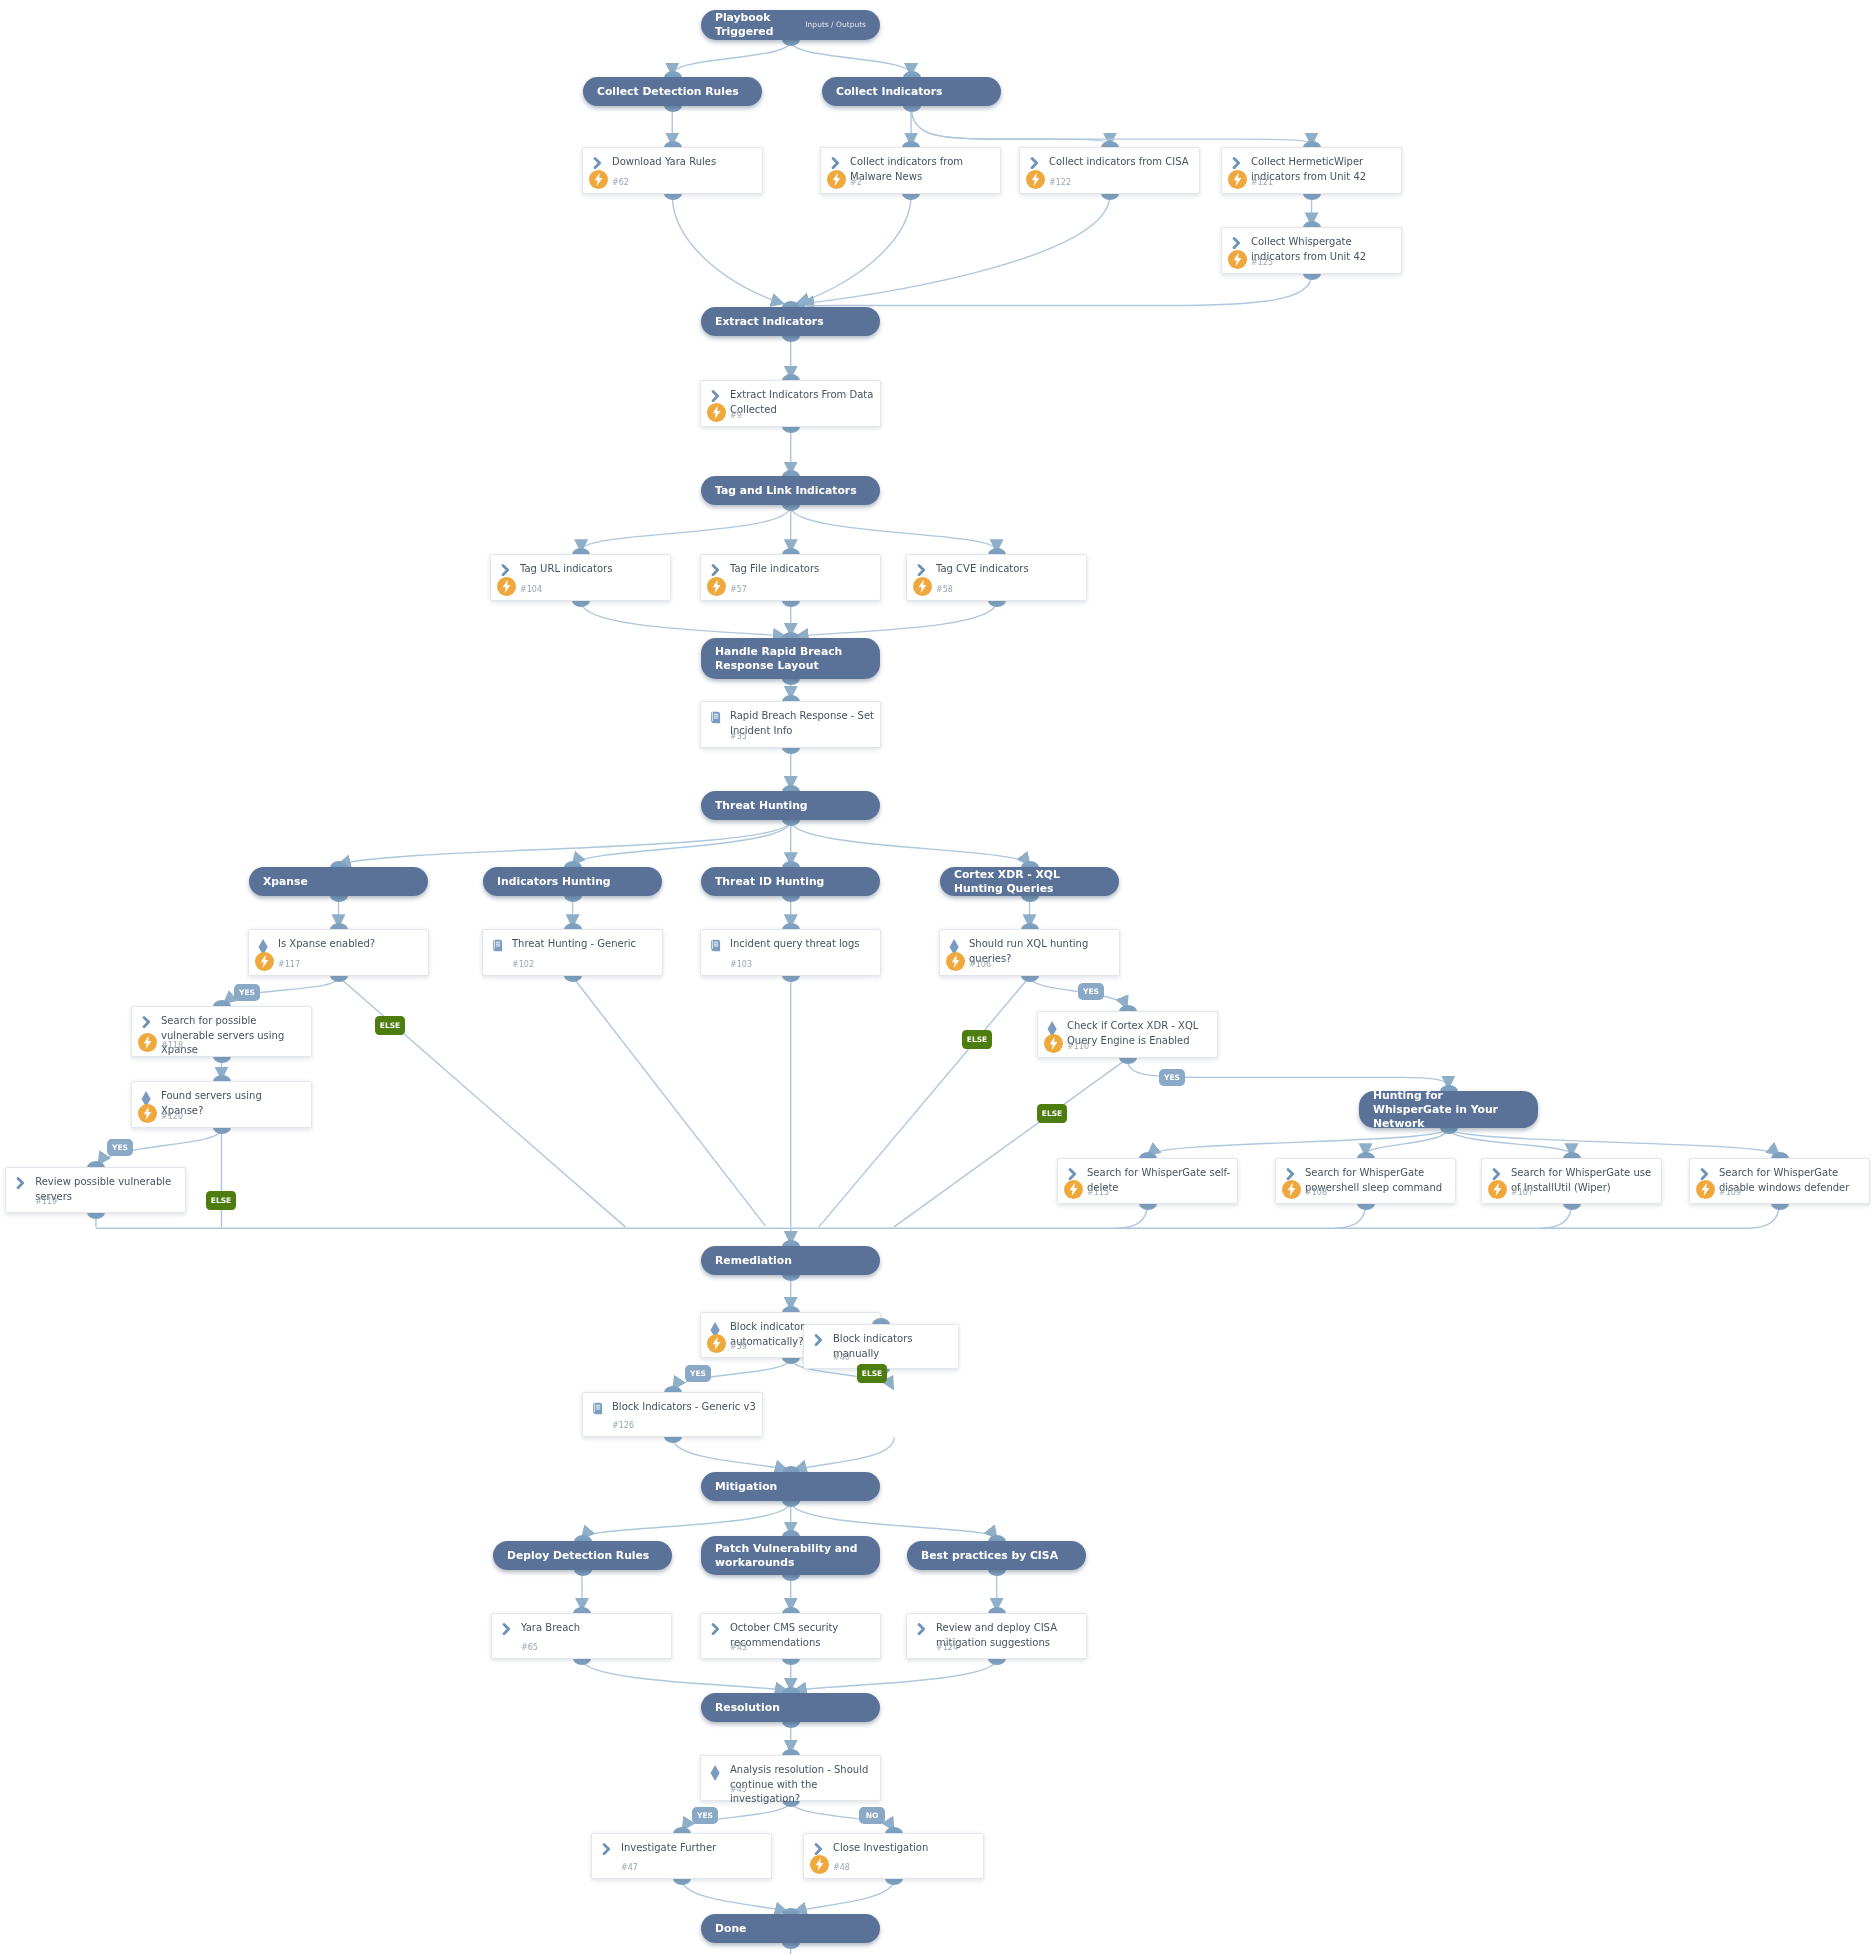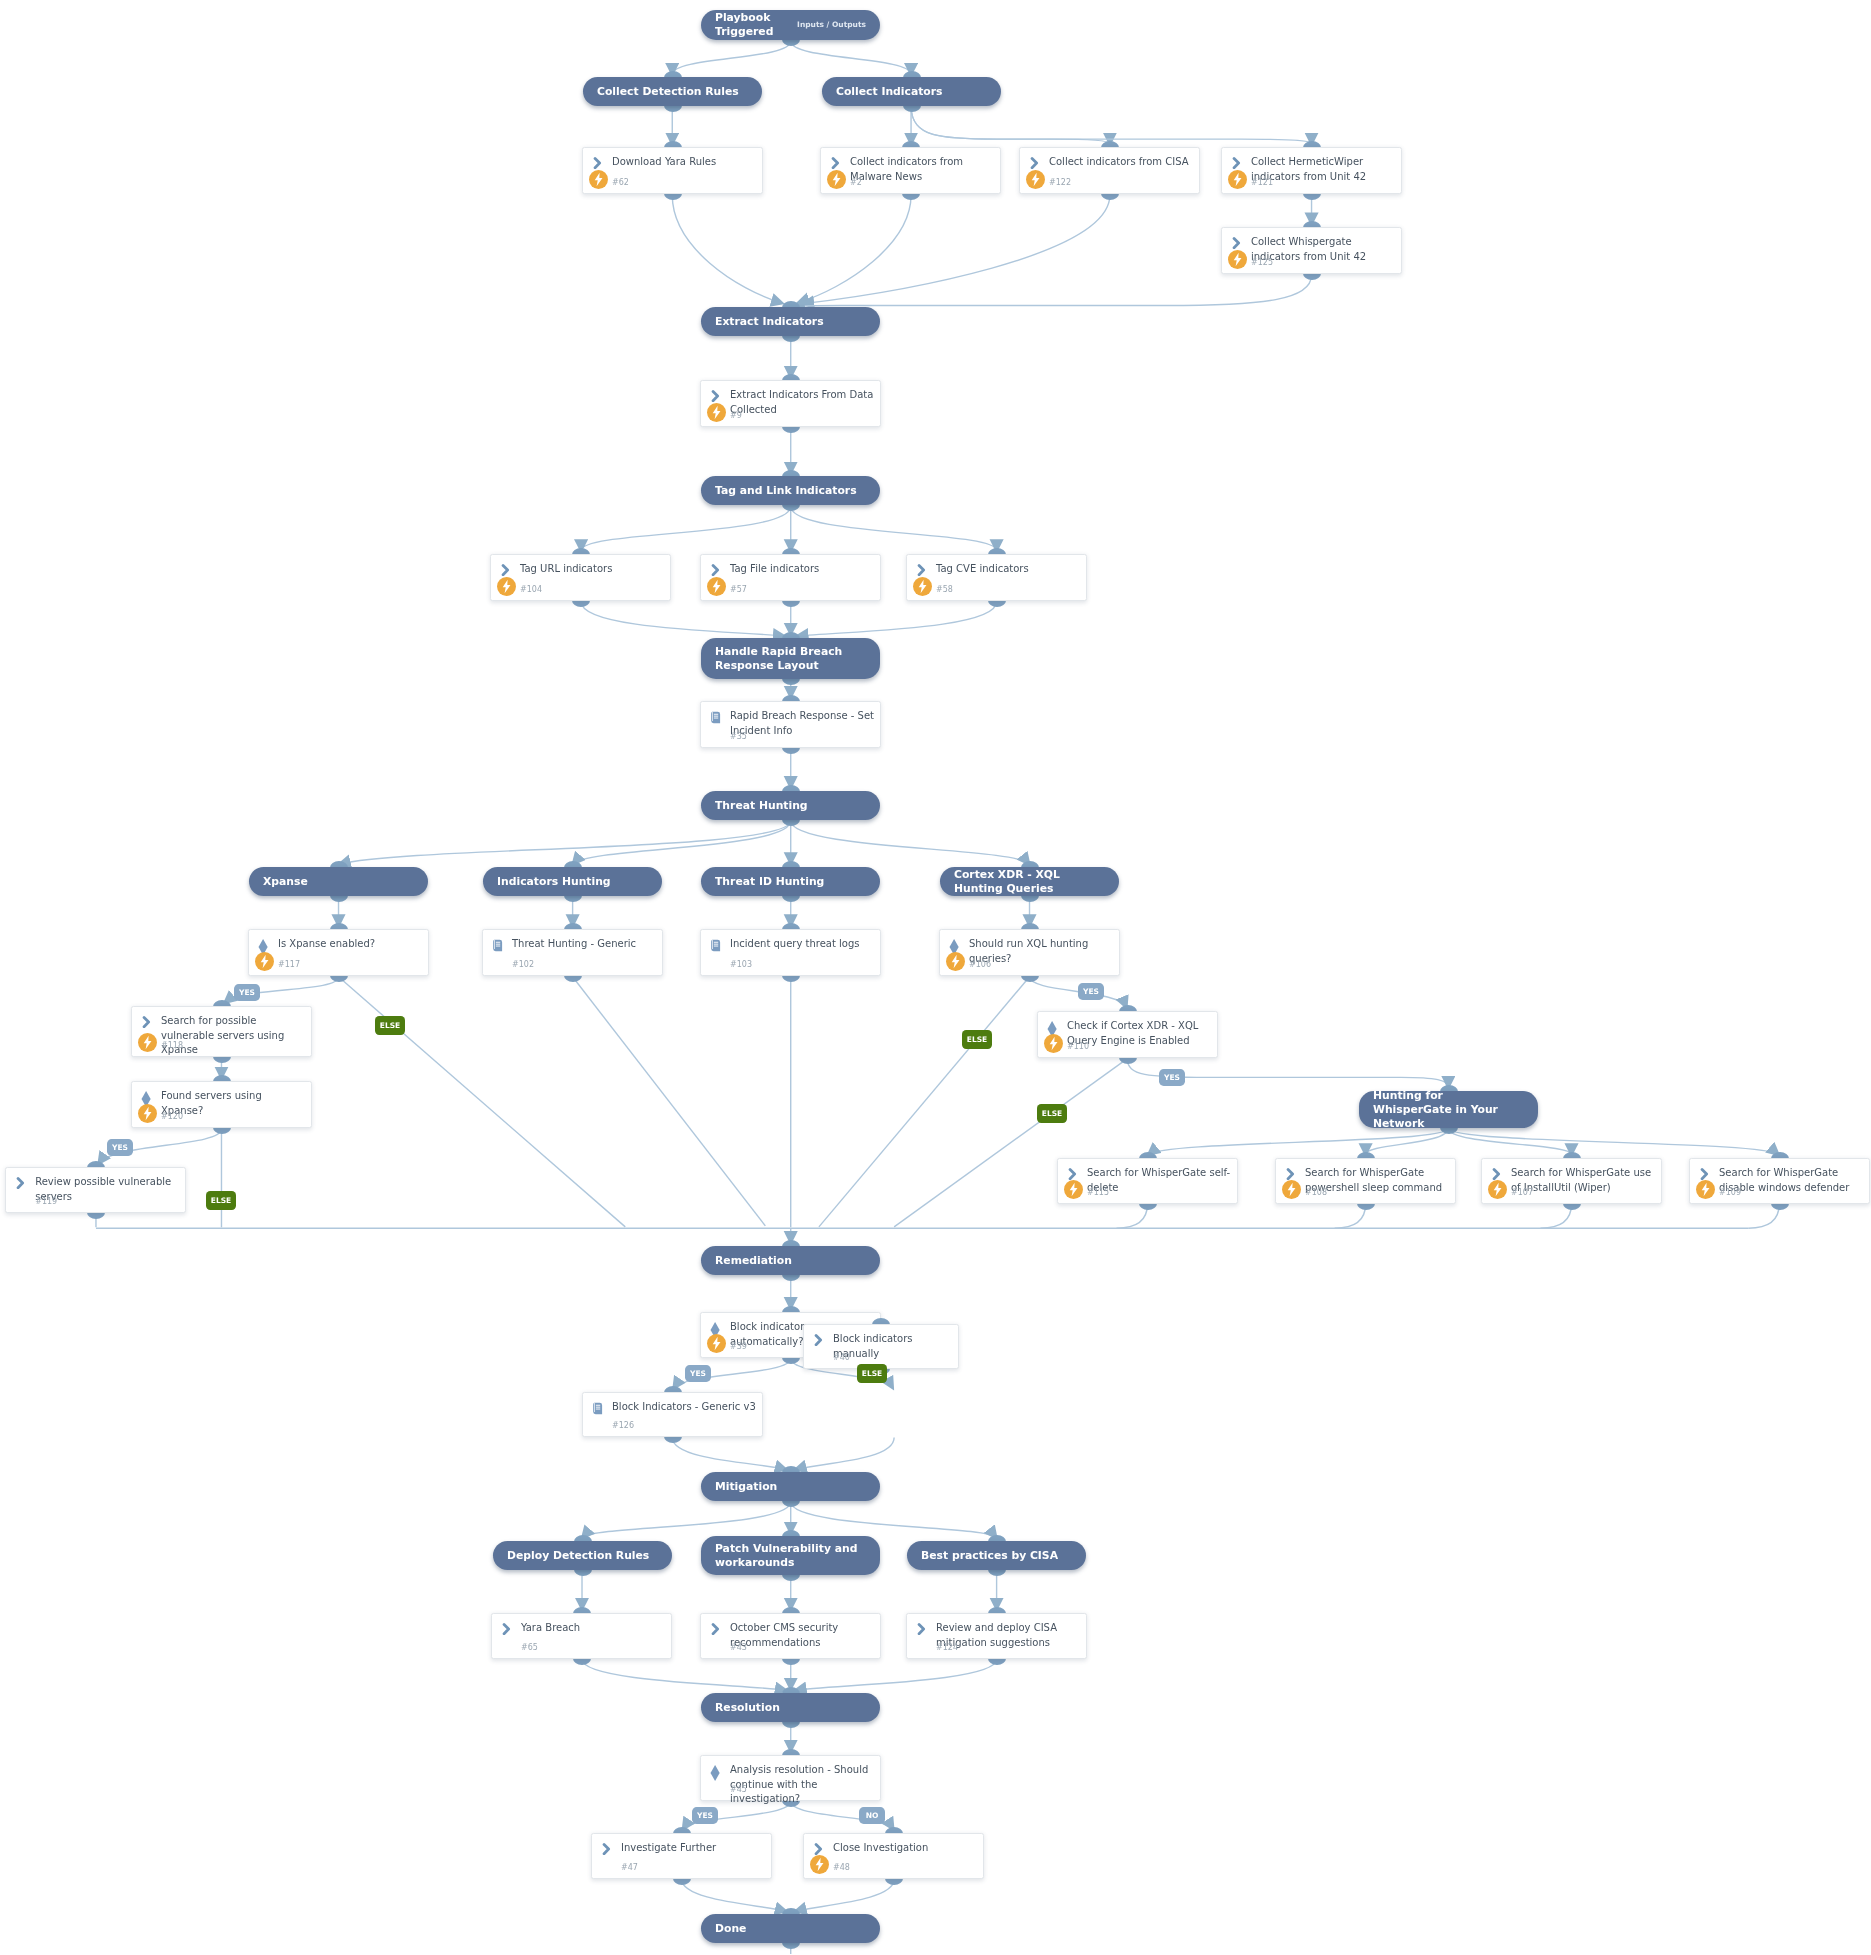--- a/index.html
+++ b/index.html
@@ -6,21 +6,21 @@
   body{font-family:"DejaVu Sans","Liberation Sans",sans-serif;}
   #canvas{position:relative;width:1871px;height:1955px;background:#ffffff;overflow:hidden;}
   #edges{position:absolute;left:0;top:0;z-index:1;}
   .node{position:absolute;z-index:2;}
   .nub{position:absolute;left:50%;width:18px;height:13px;margin-left:-9px;background:#7fa1c0;border-radius:50%;z-index:0;}
   .nub-t{top:-6.1px}.nub-b{bottom:-6.1px}
   .box{position:relative;z-index:1;width:100%;height:100%;box-sizing:border-box;}
   .pill .box{background:#5b7298;border-radius:15px;color:#ffffff;display:flex;align-items:center;
     padding:0 14px;box-shadow:0 2.4px 4.2px rgba(40,60,90,.35);font-size:10.8px;font-weight:600;line-height:14px;}
   .pill.trigger .box{justify-content:space-between;}
-  .io-link{font-size:7.5px;font-weight:700;color:#dfe7f1;white-space:nowrap;margin-left:19px;}
+  .io-link{font-size:7.5px;font-weight:400;color:#dfe7f1;white-space:nowrap;margin-left:19px;}
   .card .box{background:#ffffff;border:0.5px solid #e2e6ea;border-radius:2.4px;box-shadow:0 1.4px 4.2px rgba(70,90,110,.16);}
   .title{position:absolute;left:29px;top:7px;right:5.6px;font-size:10px;line-height:14.6px;color:#46525f;}
   .ic{position:absolute;left:7.5px;top:8.5px;}
   .ic.chev{color:#6e93b7;}
   .ic.diam,.ic.book{color:#7b9cc0;}
   .boltw{position:absolute;left:5.6px;bottom:4.2px;width:19px;height:19px;}
   .num{position:absolute;left:29px;bottom:6.1px;font-size:8px;color:#9aa6b1;}
   .badge{position:absolute;z-index:3;min-width:26px;height:17px;border-radius:4.7px;background:#8aa9c7;color:#fff;
     font-size:7.5px;font-weight:700;display:flex;align-items:center;justify-content:center;padding:0 3.8px;box-sizing:border-box;}
   .badge.dark{background:#4d7c0f;height:19px;border-radius:4.2px;min-width:30px;}

